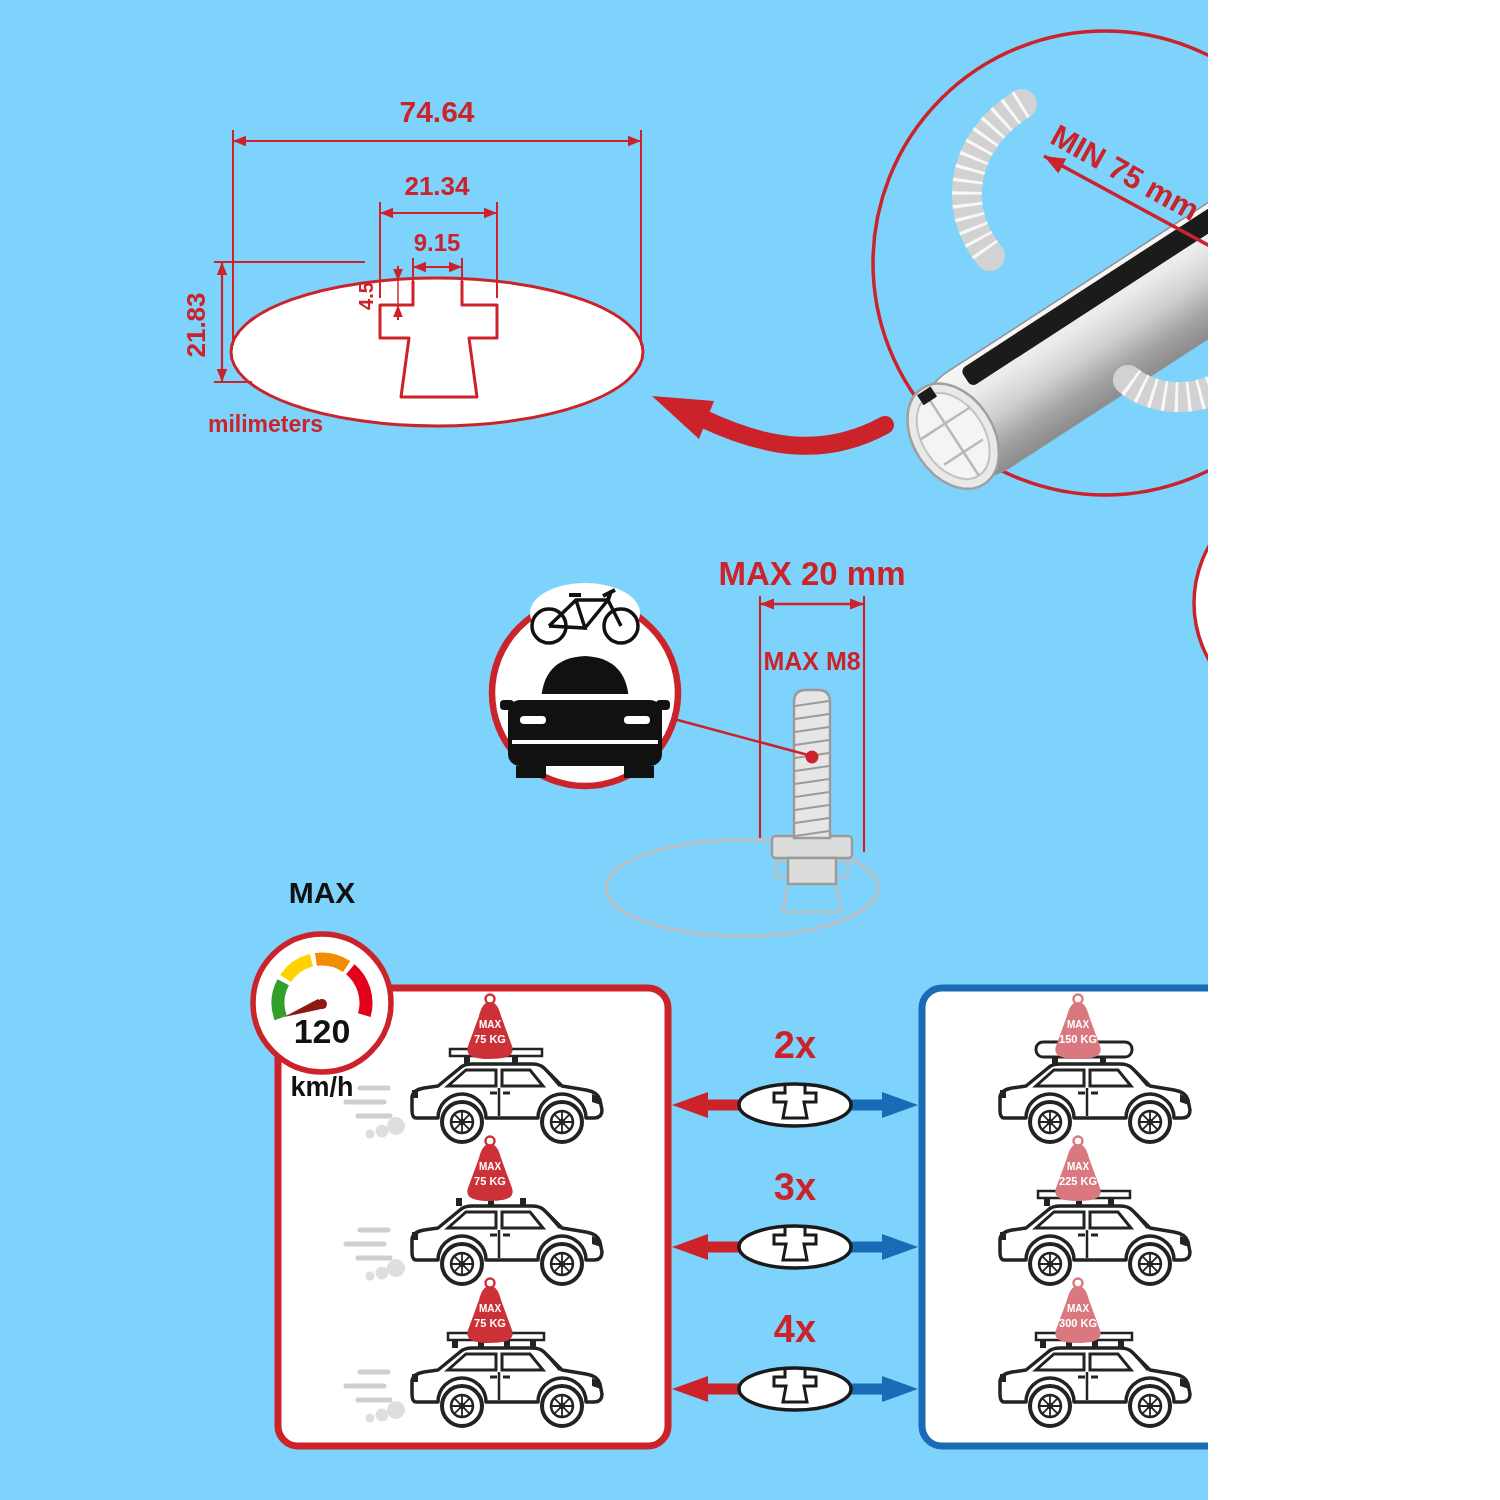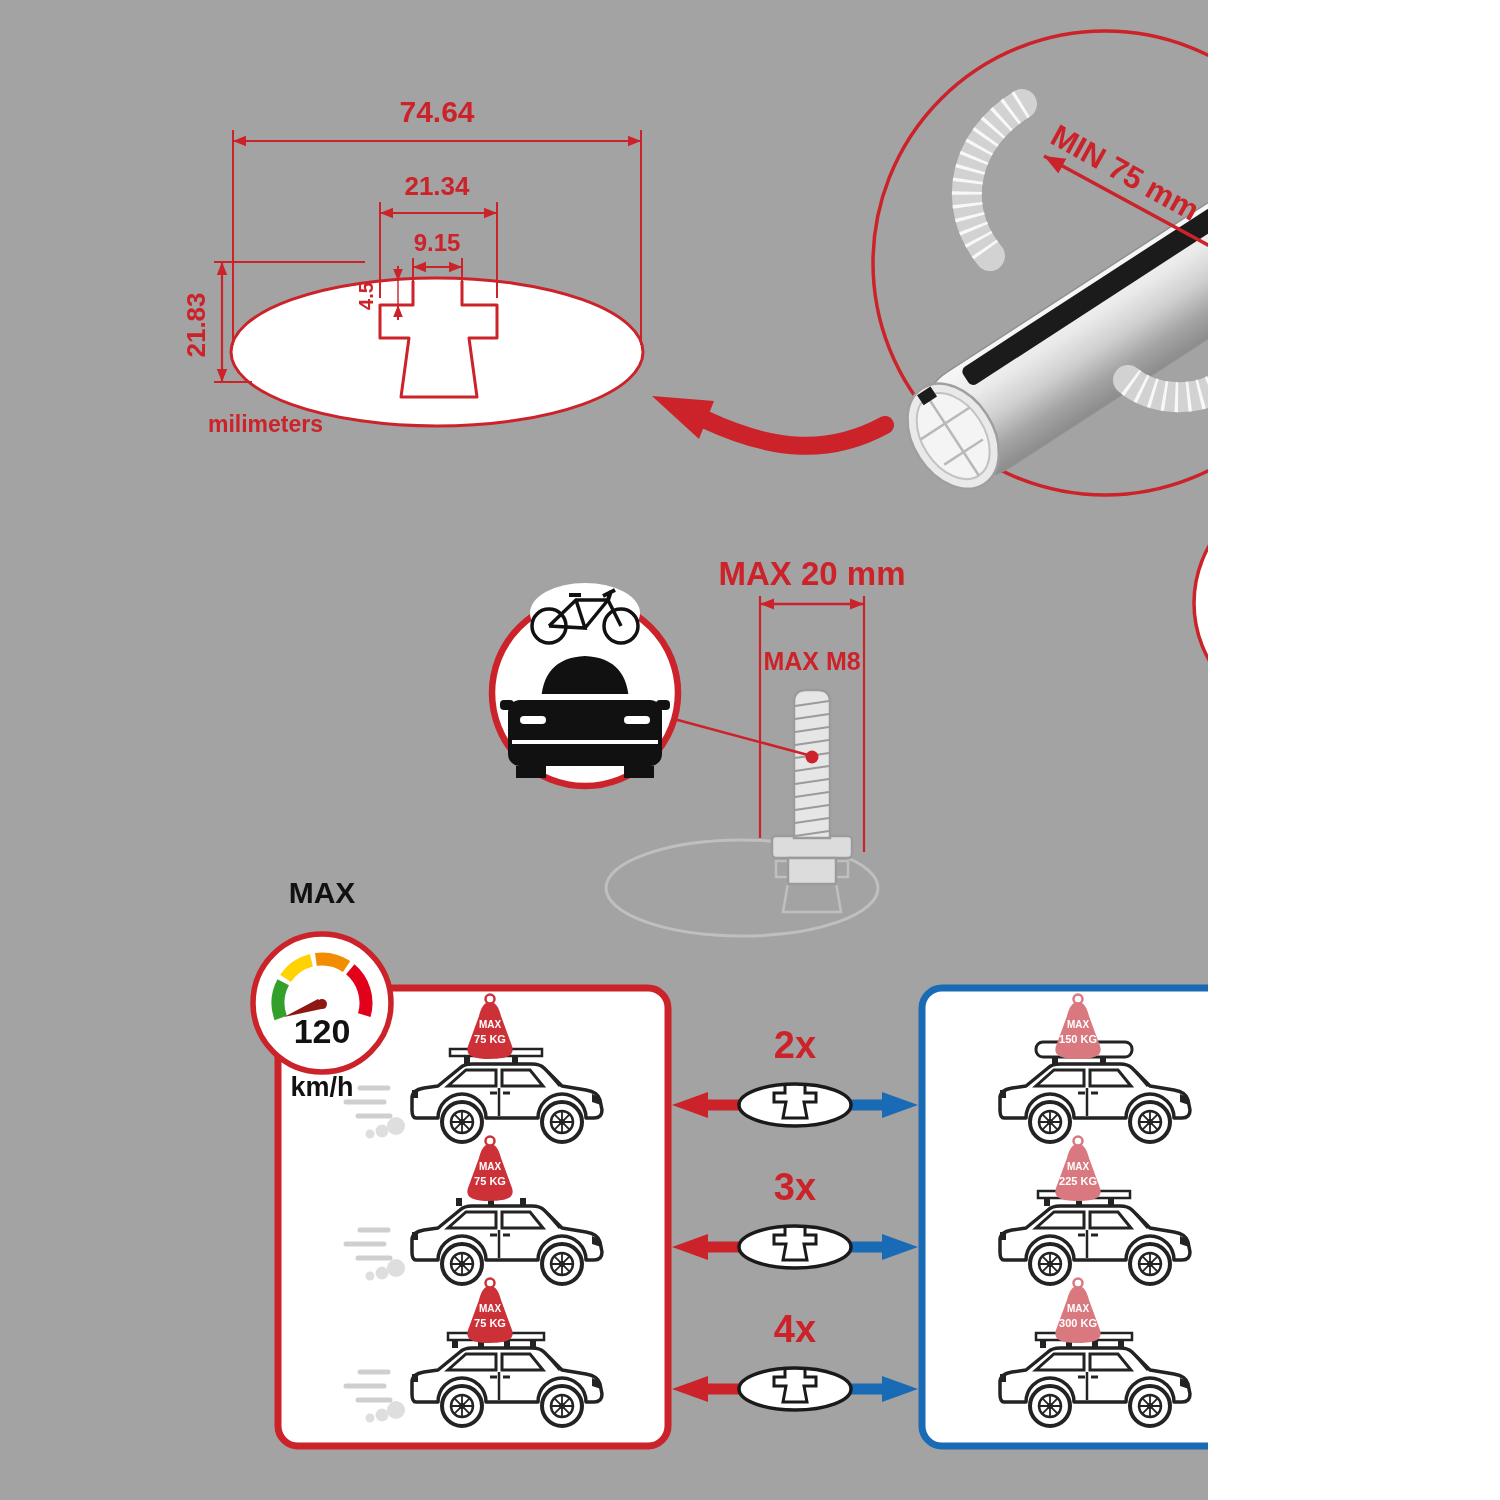--- a/index.html
+++ b/index.html
@@ -1,16 +1,16 @@
 <!DOCTYPE html>
 <html><head>
 <meta charset="utf-8">
 <style>
   html,body{margin:0;padding:0;background:#fff;}
-  .stage{position:relative;width:1208px;height:1500px;background:#a3a3a3;overflow:hidden;
+  .stage{position:relative;width:1208px;height:1500px;background:#7dd3fc;overflow:hidden;
          font-family:"Liberation Sans",sans-serif;}
   svg{position:absolute;inset:0;}
   text{font-family:"Liberation Sans",sans-serif;}
   .dim{fill:#cc2229;font-weight:bold;}
   .blk{fill:#111;font-weight:bold;}
   .wht{fill:#fff;font-weight:bold;}
 </style>
 </head>
 <body>
 

